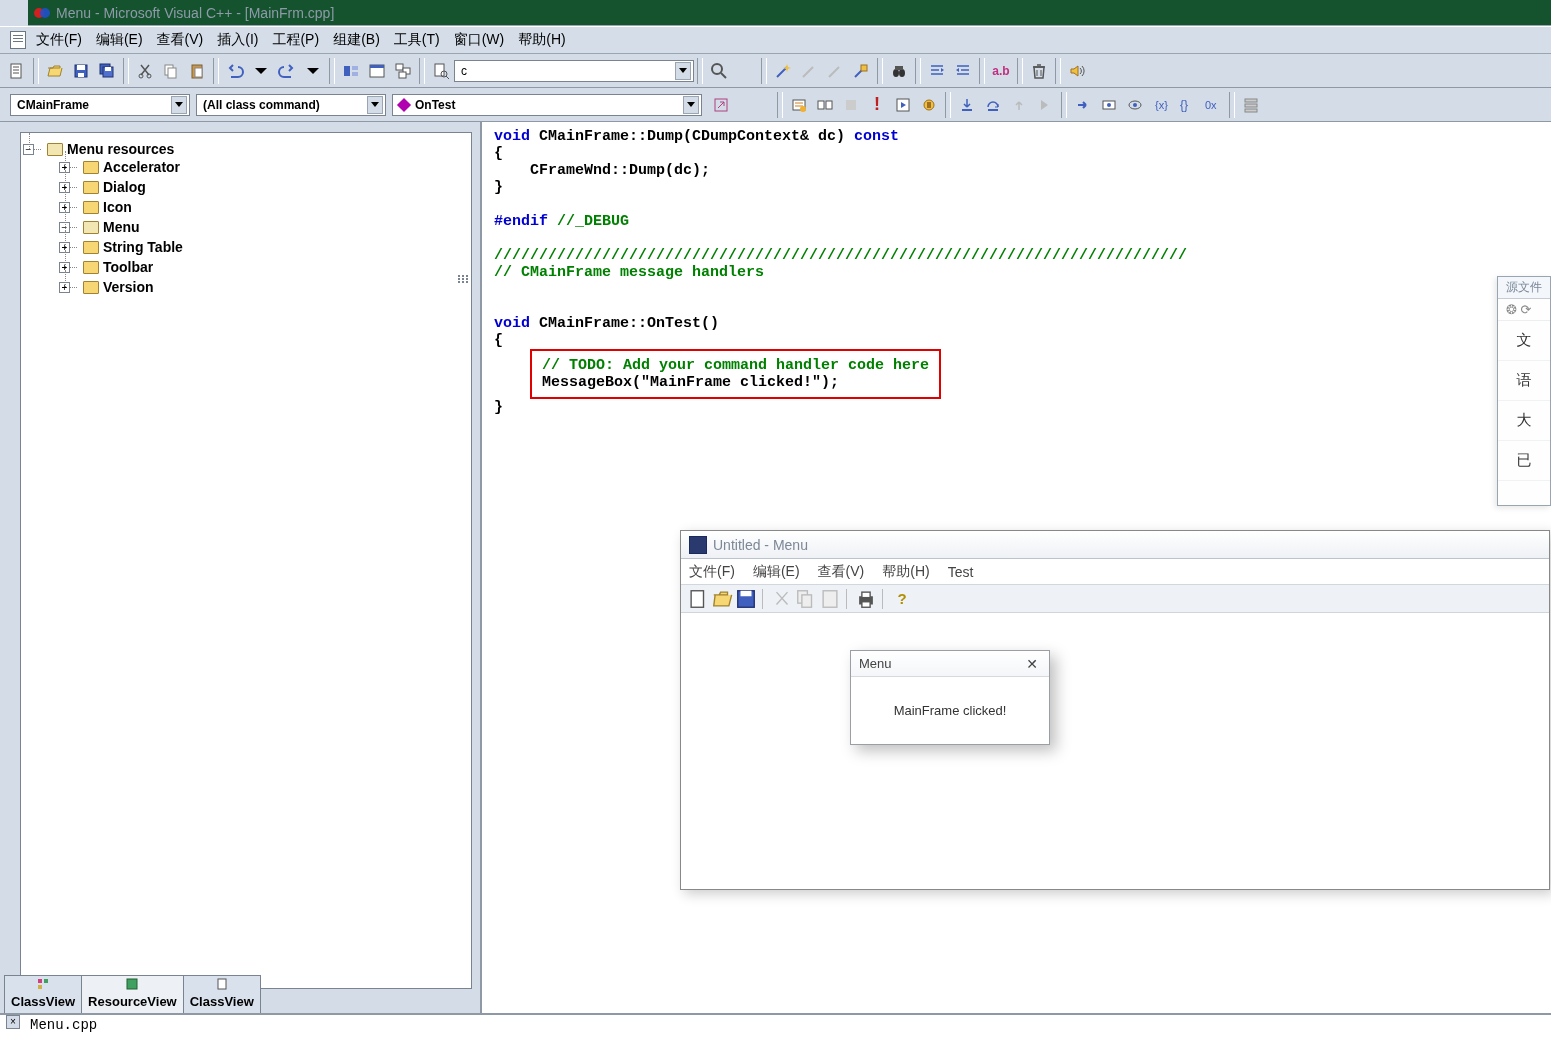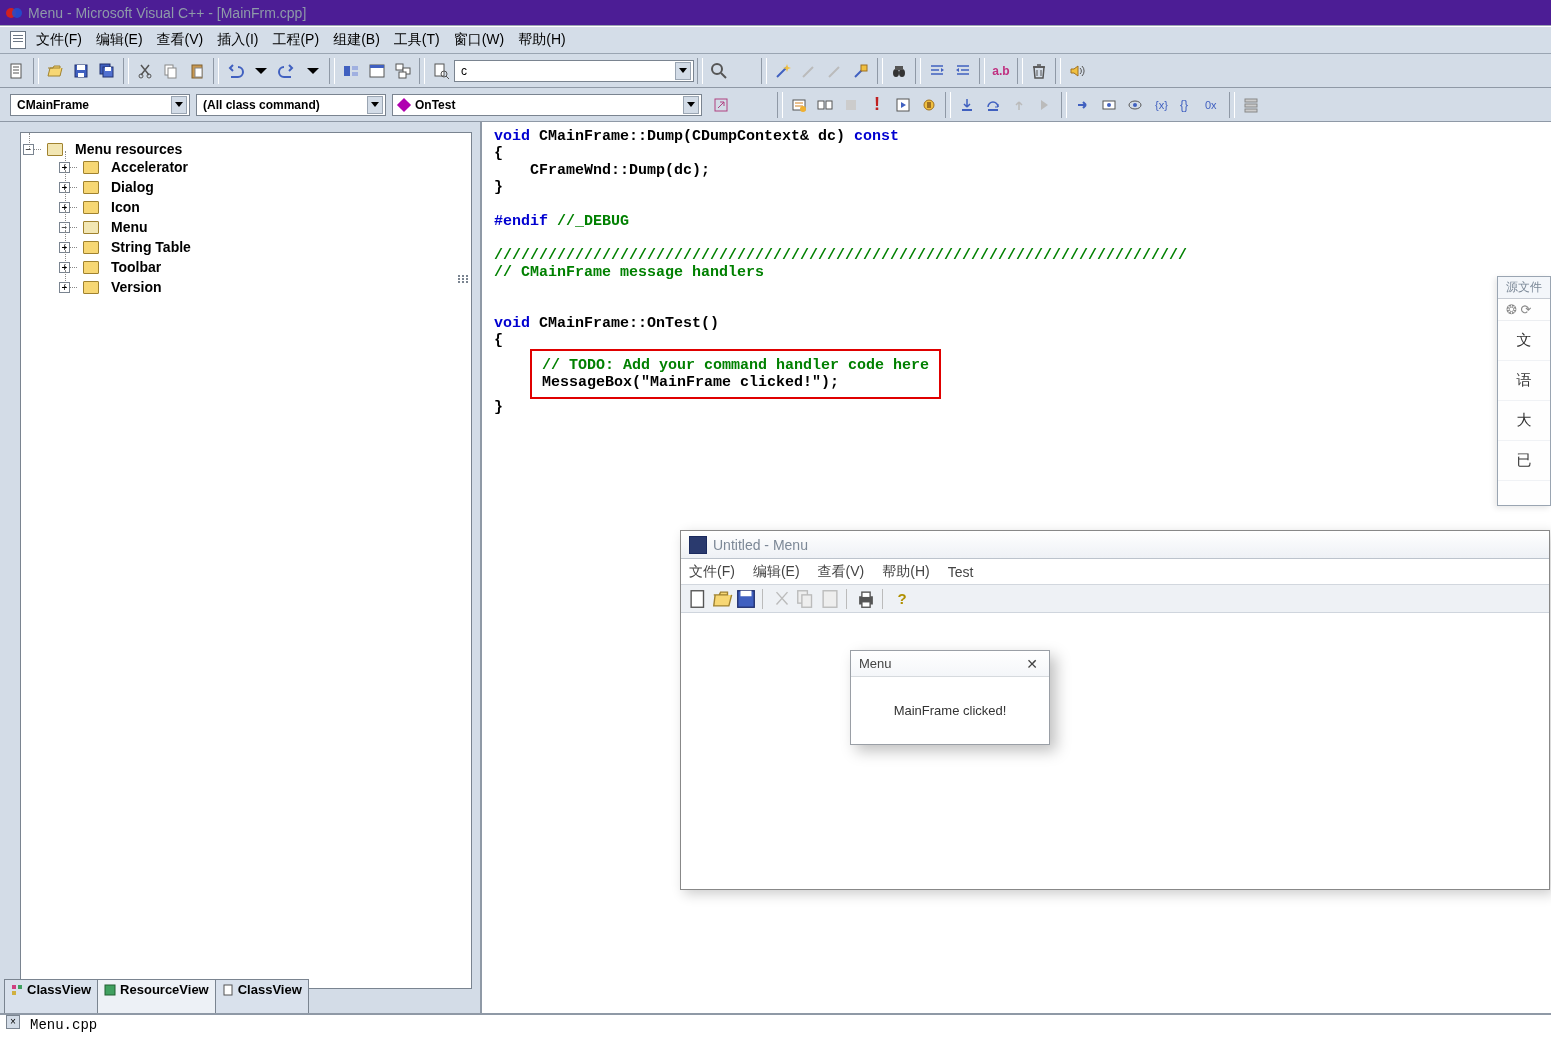--- a/index.html
+++ b/index.html
@@ -7,27 +7,28 @@
   font-family: "Microsoft YaHei", "SimSun", Arial, sans-serif;
   font-size: 12px;
   background: #d3dce7;
   width: 1551px;
   height: 1053px;
   overflow: hidden;
   position: relative;
 }
 .titlebar {
   height: 26px;
-  background: #4c1d95;
+  background: #14532d;
   display: flex;
   align-items: center;
   padding-left: 6px;
   border-bottom: 1px solid #9aa5b2;
   color: #8e9aa9;
   font-size: 14px;
+  margin-left: 28px;
 }
 .titlebar .icn { width:16px; height:16px; margin-right:6px; }
 .menubar {
   height: 28px;
   background: #d4dde8;
   border-top: 1px solid #fff;
   border-bottom: 1px solid #9aa5b2;
   display: flex;
   align-items: center;
   padding: 0 10px;
@@ -82,32 +83,32 @@
   flex:1;
   overflow:auto;
   padding:6px 4px;
   font-size:14px;
 }
 .tree ul{list-style:none; padding-left:18px;}
 .tree li{position:relative; padding:2px 0 2px 18px;}
 .tree li::before{content:""; position:absolute; left:0; top:10px; width:12px; height:1px; border-top:1px dotted #888;}
 .tree li::after{content:""; position:absolute; left:0; top:-6px; bottom:0; width:1px; border-left:1px dotted #888;}
 .tree li:last-child::after{height:16px;}
-.tree .node{display:flex;align-items:center;gap:12px;}
+.tree .node{display:flex;align-items:center;gap:4px;}
 .expander{width:11px;height:11px;border:1px solid #7a8490;background:#fff;display:flex;align-items:center;justify-content:center;font-size:10px;line-height:0;cursor:default;position:absolute;left:-6px;top:5px;}
 .fld{width:16px;height:13px;background:#f7d774;border:1px solid #a0822f;border-radius:1px;}
 .fld.open{background:#f2e6b3;}
 .fileic{width:14px;height:16px;background:#fff;border:1px solid #5060a0;display:flex;align-items:center;justify-content:center;}
 .fileic::after{content:"";width:8px;height:2px;background:#5060a0;box-shadow:0 3px 0 #5060a0,0 -3px 0 #5060a0;}
 .selected{border:1px solid #1050c0;padding:0 3px;}
 .bottomtabs{
   height:24px; display:flex; align-items:flex-end;
   padding:0 4px; background:#d3dce7;
 }
-.btab{border:1px solid #7a8490;border-bottom:none;background:#d9e1ec;padding:2px 6px 16px;font-size:13px;font-weight:bold;display:flex;align-items:center;gap:4px;margin-right:-1px;}
+.btab{border:1px solid #7a8490;border-bottom:none;background:#d9e1ec;padding:2px 6px 4px;font-size:13px;font-weight:bold;display:flex;align-items:center;gap:4px;margin-right:-1px;flex-direction:column;}
 .btab.active{background:#edf1f6;}
 .tabic{width:12px;height:12px;}
 .codepane{
   flex:1; background:#fff; font-family:"Consolas","Courier New",monospace; font-size:15px; font-weight:bold;
   padding:6px 12px; position:relative; overflow:hidden;
 }
 .kw{color:#0000d0;}
 .cm{color:#008000;}
 .redbox{border:2px solid #e00000;padding:6px 10px;display:inline-block;}
 .bottompanel{

